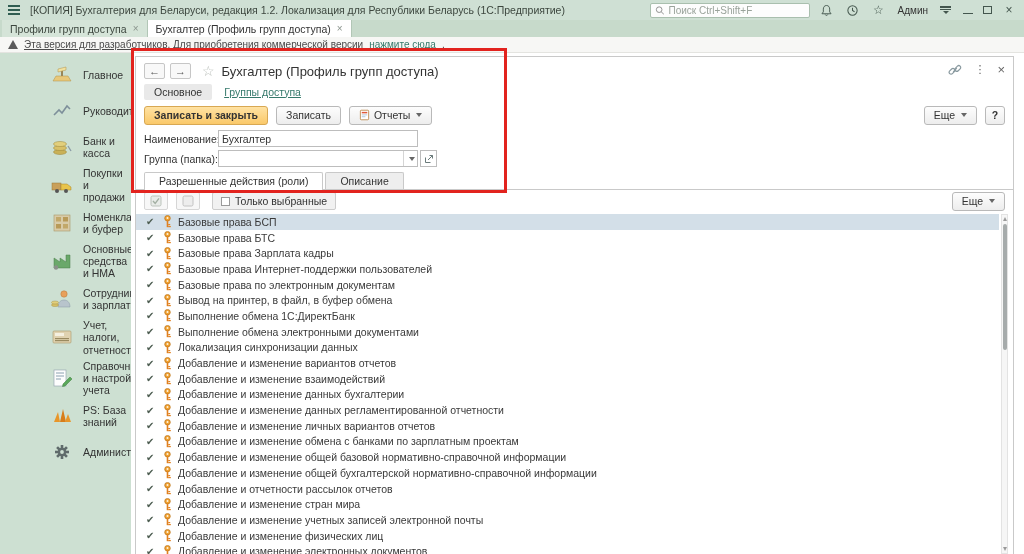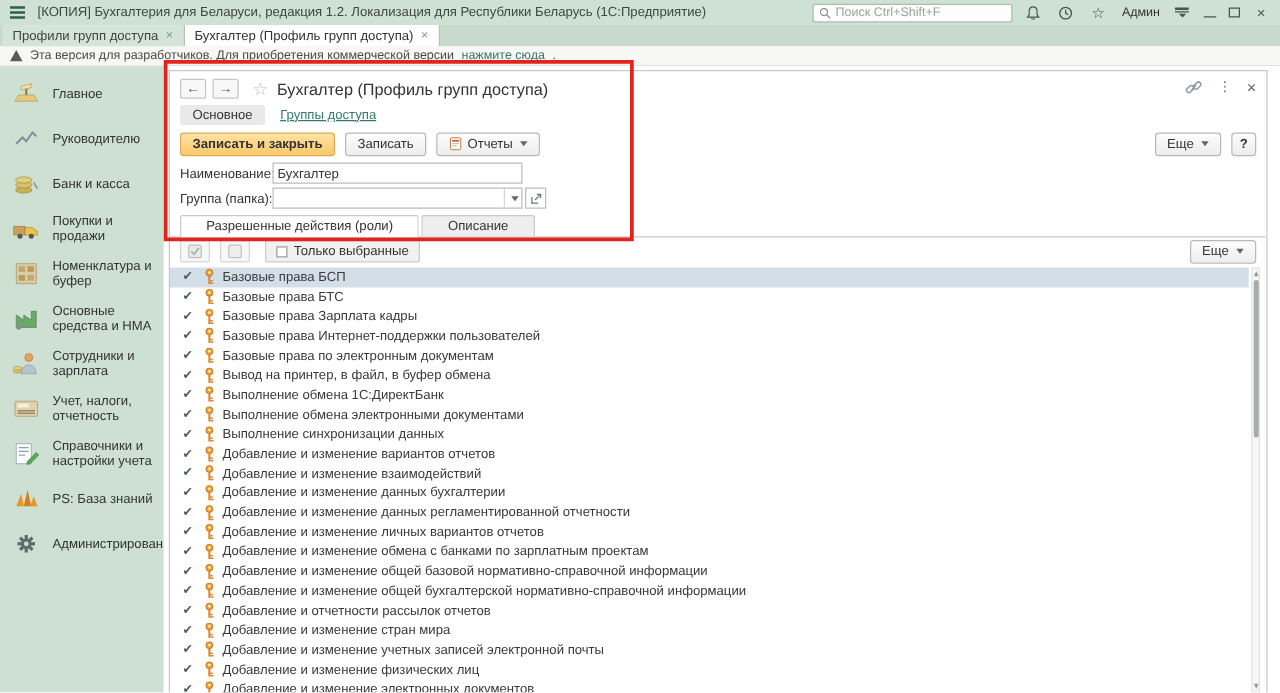--- a/index.html
+++ b/index.html
@@ -26,27 +26,27 @@
   .win-min { width:14px; height:14px; position:relative; cursor:pointer; }
   .win-min::after { content:""; position:absolute; left:2px; right:2px; bottom:3px; height:1.5px; background:#44564e; }
   .win-restore { width:9px; height:8px; border:1.3px solid #44564e; cursor:pointer; }
   .win-close { font-size:12px; color:#44564e; cursor:pointer; }
   
   .tabbar { height:17px; background:#c7dacb; display:flex; align-items:stretch; padding-left:2px; }
   .wtab { display:flex; align-items:center; gap:6px; padding:0 8px; font-size:10.5px; color:#3c463e; background:#d5e4d8; border-right:1px solid #b2c6b6; cursor:pointer; white-space:nowrap; }
   .wtab.active { background:#fff; color:#333; }
   .wtab .x { color:#8a948c; font-size:10px; }
   
-  .warnbar { height:16px; background:#f7f7f5; display:flex; align-items:center; gap:6px; padding:0 8px; font-size:10px; color:#4a4a4a; border-bottom:1px solid #e4e4e0; }
+  .warnbar { height:16px; background:#f7f7f5; display:flex; align-items:center; gap:6px; padding:0 8px; font-size:10px; color:#4a4a4a; border-bottom:1px solid #e4e4e0;text-decoration:underline; }
   .warn-tri { width:0; height:0; border-left:5px solid transparent; border-right:5px solid transparent; border-bottom:9px solid #5a5a5a; position:relative; }
   a.link { color:#35796b; text-decoration:underline; cursor:pointer; }
   
   .content { display:flex; height:501px; }
   .sidebar { width:131px; background:#cde0d2; flex:none; padding-top:4px; overflow:hidden; }
-  .sb-item { display:flex; align-items:center; gap:8px; min-height:36px; padding:2px 4px 2px 8px; cursor:pointer; }
+  .sb-item { display:flex; align-items:center; gap:8px; min-height:36px; padding:2px 4px 2px 8px; cursor:pointer;margin-left:41px; }
   .sb-ico { width:26px; height:22px; flex:none; display:flex; align-items:center; justify-content:center; }
   .sb-label { font-size:10.5px; color:#333; line-height:1.15; }
   .main { flex:1; position:relative; background:#fff; }
   
   .formwin { position:absolute; left:4px; top:3px; right:10px; bottom:0; background:#fff; border:1px solid #c9c9c9; border-bottom:none; display:flex; flex-direction:column; }
   .fw-header { height:24px; display:flex; align-items:center; gap:5px; padding:4px 8px 0 8px; position:relative; }
   .navbtn { width:21px; height:16px; border:1px solid #c6c6c6; border-radius:2px; background:#f8f8f8; font-size:11px; color:#555; display:inline-flex; align-items:center; justify-content:center; cursor:pointer; }
   .fav-star { font-size:14px; color:#b8bdb8; margin:0 2px 0 6px; cursor:pointer; }
   .fw-title { font-size:13px; color:#333; white-space:nowrap; }
   .fw-hdr-icons { position:absolute; right:8px; top:5px; display:flex; align-items:center; gap:12px; }
@@ -62,21 +62,21 @@
   .cmd-spacer { flex:1; }
   .btn-help { width:20px; padding:0; justify-content:center; font-weight:bold; }
   .fw-field { height:19px; display:flex; align-items:center; padding:0 8px; margin-top:1px; }
   .f-label { width:74px; flex:none; font-size:10.5px; color:#333; }
   .f-input { width:200px; height:17px; border:1px solid #bdbdbd; font-size:10.5px; padding:0 3px; color:#333; font-family:inherit; outline:none; background:#fff; }
   .combo { display:flex; align-items:center; width:200px; height:17px; border:1px solid #bdbdbd; background:#fff; }
   .combo input { flex:1; border:none; outline:none; font-size:10.5px; padding:0 3px; font-family:inherit; min-width:0; }
   .combo-dd { width:14px; height:100%; display:flex; align-items:center; justify-content:center; border-left:1px solid #d5d5d5; cursor:pointer; }
   .openbtn { width:17px; height:17px; border:1px solid #bdbdbd; margin-left:2px; display:flex; align-items:center; justify-content:center; cursor:pointer; background:#fff; }
   .fw-subtabs { display:flex; align-items:flex-end; gap:2px; padding:3px 8px 0 8px; height:21px; }
-  .subtab { border:1px solid #c9c9c9; border-bottom:none; border-radius:2px 2px 0 0; background:#eeeeee; padding:2px 20px; font-size:10.5px; color:#333; cursor:pointer; position:relative;margin-top:14px; }
+  .subtab { border:1px solid #c9c9c9; border-bottom:none; border-radius:2px 2px 0 0; background:#eeeeee; padding:2px 14px; font-size:10.5px; color:#333; cursor:pointer; position:relative;margin-top:14px; }
   .subtab.active { background:#fff; z-index:2; top:1px; padding-bottom:3px; }
   .fw-toolbar { height:23px; border-top:1px solid #c9c9c9; display:flex; align-items:center; gap:8px; padding:2px 8px; }
   .tbtn { width:24px; height:18px; border:1px solid #cccccc; border-radius:2px; background:#f6f6f6; display:inline-flex; align-items:center; justify-content:center; cursor:pointer; opacity:.8; }
   .toggle-btn { display:inline-flex; align-items:center; gap:5px; height:18px; padding:0 8px; border:1px solid #cccccc; border-radius:2px; background:#f1f1f1; font-size:10.5px; color:#333; cursor:pointer; margin-left:4px; }
   .cb { width:9px; height:9px; border:1px solid #9a9a9a; background:#fff; display:inline-block; }
   
   .fw-list { position:relative; flex:1; overflow:hidden; }
   .roles-list { position:absolute; left:0; top:2px; right:14px; }
   .role-row { height:15.7px; display:flex; align-items:center; gap:6px; padding-left:10px; cursor:pointer; }
   .role-row.selected { background:#d3dfe8; }
@@ -493,21 +493,21 @@
               <span class="chk">✔</span>
               <span class="keyicon">
                 <svg width="9" height="13" viewBox="0 0 9 13">
                   <circle cx="4.5" cy="3.2" r="2.8" fill="#f0a030" stroke="#b06a10" stroke-width=".6"></circle>
                   <circle cx="4.5" cy="2.9" r="1" fill="#fff3dd"></circle>
                   <rect x="3.7" y="5.6" width="1.6" height="6.6" fill="#e08020"></rect>
                   <rect x="5.2" y="9" width="2" height="1.2" fill="#e08020"></rect>
                   <rect x="5.2" y="11" width="2.6" height="1.2" fill="#e08020"></rect>
                 </svg>
               </span>
-              <span class="role-label">Выполнение синхронизации данных</span>
+              <span class="role-label">Локализация синхронизации данных</span>
             </div>
 
             <div class="role-row">
               <span class="chk">✔</span>
               <span class="keyicon">
                 <svg width="9" height="13" viewBox="0 0 9 13">
                   <circle cx="4.5" cy="3.2" r="2.8" fill="#f0a030" stroke="#b06a10" stroke-width=".6"></circle>
                   <circle cx="4.5" cy="2.9" r="1" fill="#fff3dd"></circle>
                   <rect x="3.7" y="5.6" width="1.6" height="6.6" fill="#e08020"></rect>
                   <rect x="5.2" y="9" width="2" height="1.2" fill="#e08020"></rect>

